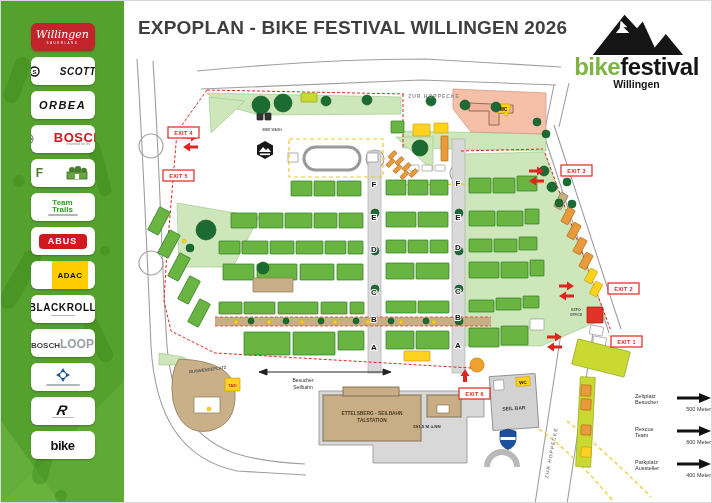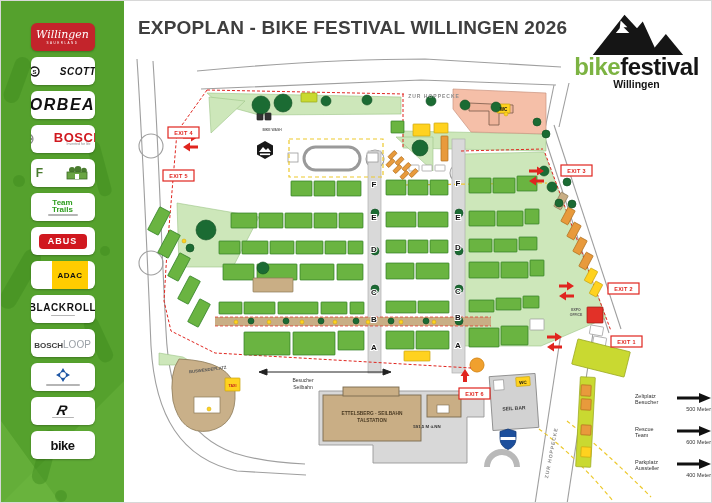--- a/index.html
+++ b/index.html
@@ -10,32 +10,32 @@
   .sidebar svg.deco{position:absolute;left:0;top:0;}
   .cards{position:absolute;left:0;top:0;width:123px;display:flex;flex-direction:column;
          align-items:center;padding-top:22px;gap:6px;}
   .card{width:64px;height:28px;background:#fff;border-radius:6px;box-shadow:0 1px 2px rgba(0,0,0,.25);
         display:flex;flex-direction:column;align-items:center;justify-content:center;overflow:hidden;}
   .card.red{background:#c3242b;}
   .logo-willingen-text{color:#fff;font-family:"DejaVu Serif",serif;font-style:italic;font-size:11px;line-height:10px;}
   .logo-willingen-sub{color:#fff;font-size:3px;letter-spacing:1.5px;margin-top:1px;}
   .lrow{display:flex;align-items:center;gap:20px;}
   .logo-scott{font-weight:700;font-style:italic;font-size:10px;letter-spacing:.5px;color:#111;}
-  .logo-orbea{font-weight:700;font-style:italic;font-size:16px;letter-spacing:1.5px;color:#111;}
+  .logo-orbea{font-weight:700;font-style:italic;font-size:11px;letter-spacing:1.5px;color:#111;}
   .logo-bosch{color:#d0181f;font-weight:700;font-size:13px;letter-spacing:.5px;line-height:9px;text-align:right;}
   .logo-bosch-sub{color:#8a8a8a;font-size:3.5px;}
   .logo-green{color:#2f9e1f;font-weight:700;font-size:8px;line-height:7px;}
   .bar{background:#b5b5b5;border-radius:1px;}
   .logo-abus{background:#d0181f;border-radius:4px;width:48px;height:15px;display:flex;align-items:center;justify-content:center;
              color:#fff;font-weight:700;font-size:9px;letter-spacing:1px;text-align:right;}
   .logo-adac{background:#ffcc00;width:36px;height:28px;display:flex;align-items:center;justify-content:center;
              color:#111;font-weight:700;font-size:8px;letter-spacing:.5px;margin-left:15px;}
   .logo-blackroll{color:#111;font-weight:700;font-size:10px;letter-spacing:.6px;}
   .logo-jobrad b{color:#3d3d3d;font-size:8px;}
-  .logo-jobrad span{color:#9aa0a6;font-size:10px;font-weight:400;}
+  .logo-jobrad span{color:#9aa0a6;font-size:12px;font-weight:700;}
   .logo-bike{color:#111;font-weight:700;font-size:13px;letter-spacing:-.5px;}
   
   .title{position:absolute;left:137px;top:16px;font-size:19px;font-weight:600;color:#3f3f3f;letter-spacing:.2px;}
   .brand{position:absolute;left:563px;top:6px;width:145px;text-align:center;}
   .brand-line{margin-top:-4px;font-size:24px;font-weight:700;letter-spacing:-.5px;line-height:20px;}
   .brand-line .w1{color:#7cb342;}
   .brand-line .w2{color:#151515;}
   .brand-town{font-size:10.5px;font-weight:700;color:#151515;margin-top:1px;}
   
   .legend{position:absolute;left:634px;top:390px;width:76px;}

